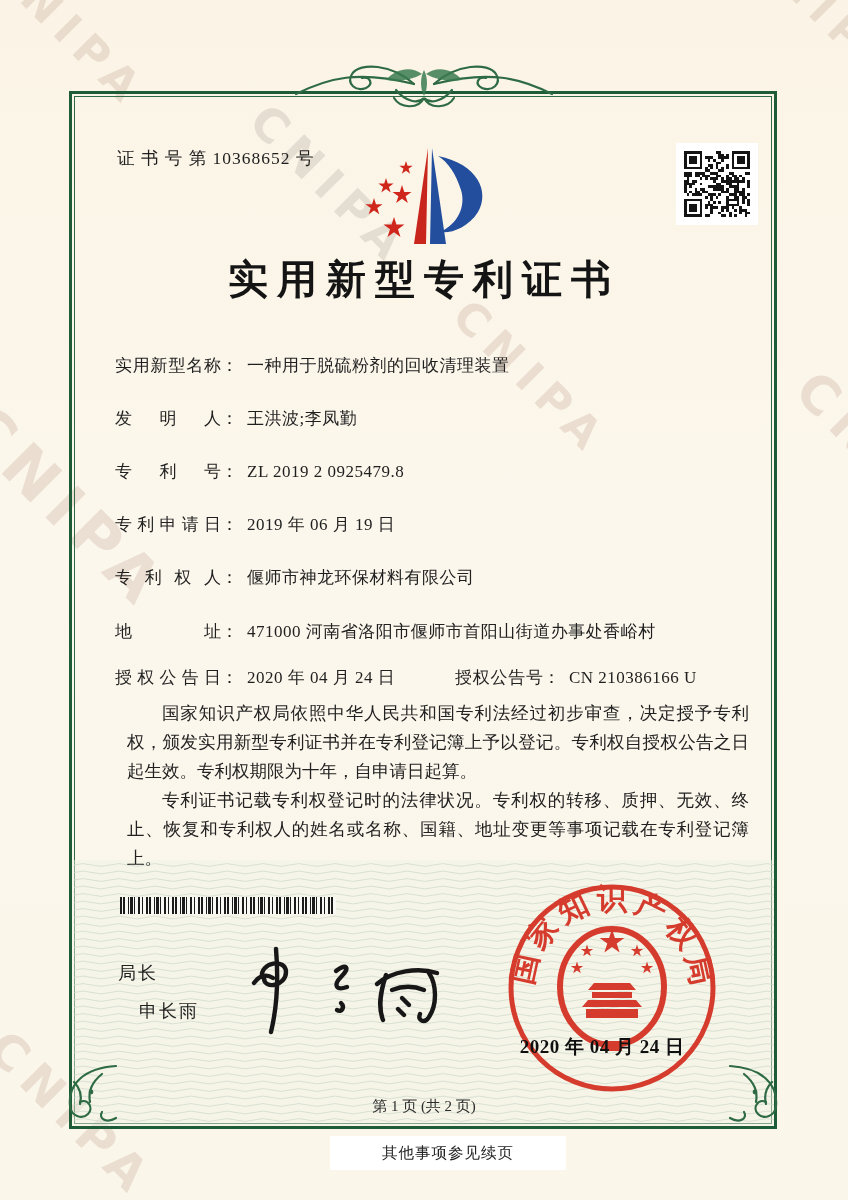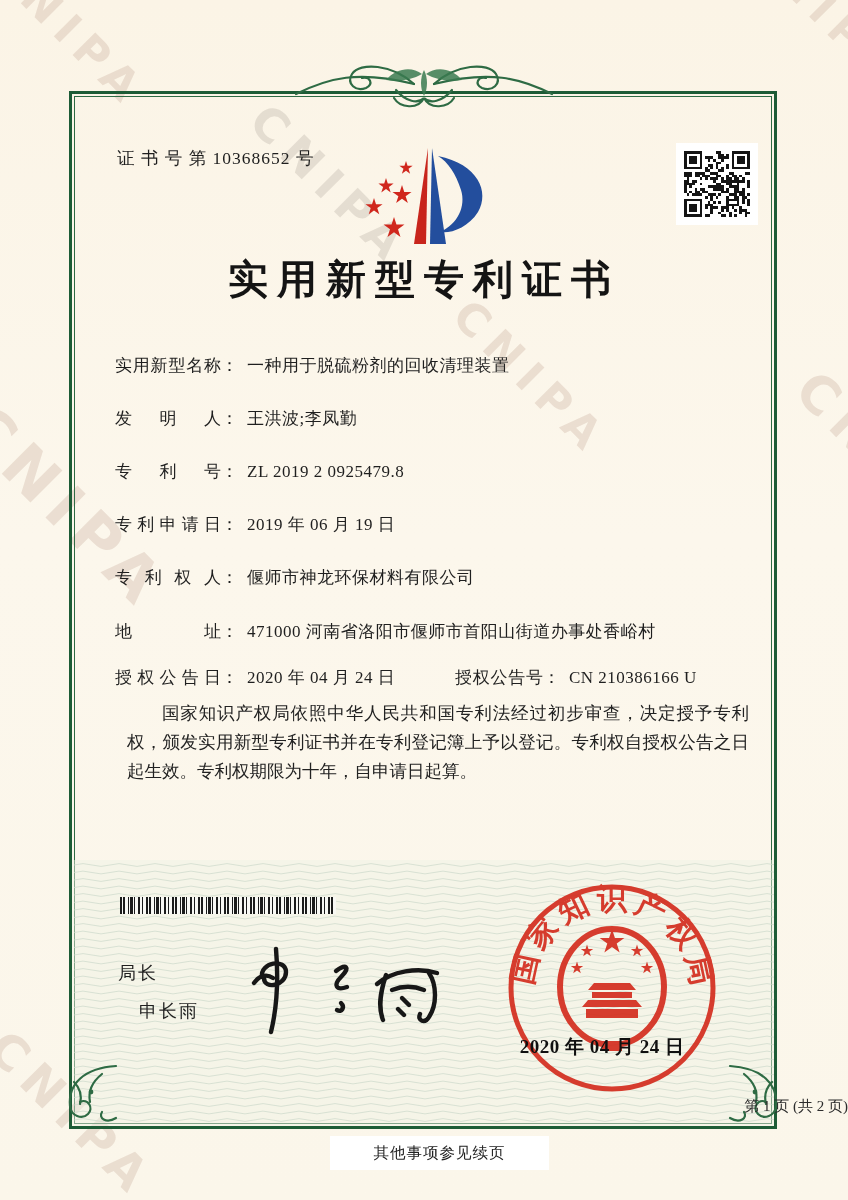--- a/index.html
+++ b/index.html
@@ -63,23 +63,23 @@
   }
   .director-title{position:absolute; left:118px; top:961px; font-size:18px; letter-spacing:2px;}
   .director-name{position:absolute; left:118px; top:999px; font-size:18px; letter-spacing:2px;margin-left:21px;}
   .signature{position:absolute; left:240px; top:933px; width:212px; height:108px;}
   .signature path{stroke:#171717; fill:none; stroke-width:4.4; stroke-linecap:round; stroke-linejoin:round;}
   .seal{position:absolute; left:502px; top:878px; width:220px; height:220px;}
   .seal-date{
     position:absolute; left:502px; top:1034px; width:200px; text-align:center;
     font-size:19px; font-weight:600; color:#101010; letter-spacing:.5px;
   }
-  .page-info{position:absolute; left:0; top:1097px; width:848px; text-align:right; font-size:15px; color:#2c2c2c;}
+  .page-info{position:absolute; left:0; top:1097px; width:848px; text-align:center; font-size:15px; color:#2c2c2c;}
   .cont-box{
-    position:absolute; left:330px; top:1136px; width:219px; height:34px;
+    position:absolute; left:330px; top:1136px; width:236px; height:34px;
     background:#fff; text-align:center; line-height:34px; font-size:15.5px; color:#222;
     letter-spacing:1px;
   }
 </style>
 </head>
 <body>
 
 <div class="page">
 
   <span class="wm" style="left:-30px; top:4px;  font-size:44px;">CNIPA</span>
@@ -432,20 +432,21 @@
         <span class="lbl">授权公告日</span><span class="colon">：</span><span class="val">2020 年 04 月 24 日</span>
       </span>
       <span class="grant-no-field">
         <span class="lbl">授权公告号</span><span class="colon">：</span><span class="val">CN 210386166 U</span>
       </span>
     </div>
   </div>
 
   <div class="body-text">
     <p>国家知识产权局依照中华人民共和国专利法经过初步审查，决定授予专利权，颁发实用新型专利证书并在专利登记簿上予以登记。专利权自授权公告之日起生效。专利权期限为十年，自申请日起算。</p>
+    <p>专利证书记载专利权登记时的法律状况。专利权的转移、质押、无效、终止、恢复和专利权人的姓名或名称、国籍、地址变更等事项记载在专利登记簿上。</p>
   </div>
 
   <div class="barcode"></div>
 
   <div class="director-title">局长</div>
   <div class="director-name">申长雨</div>
 
   <svg class="signature" viewBox="0 0 212 108">
     <path d="M22,44 C20,29 46,25 46,39 C46,53 24,57 24,45"></path>
     <path d="M36,16 C38,40 38,70 31,99"></path>

